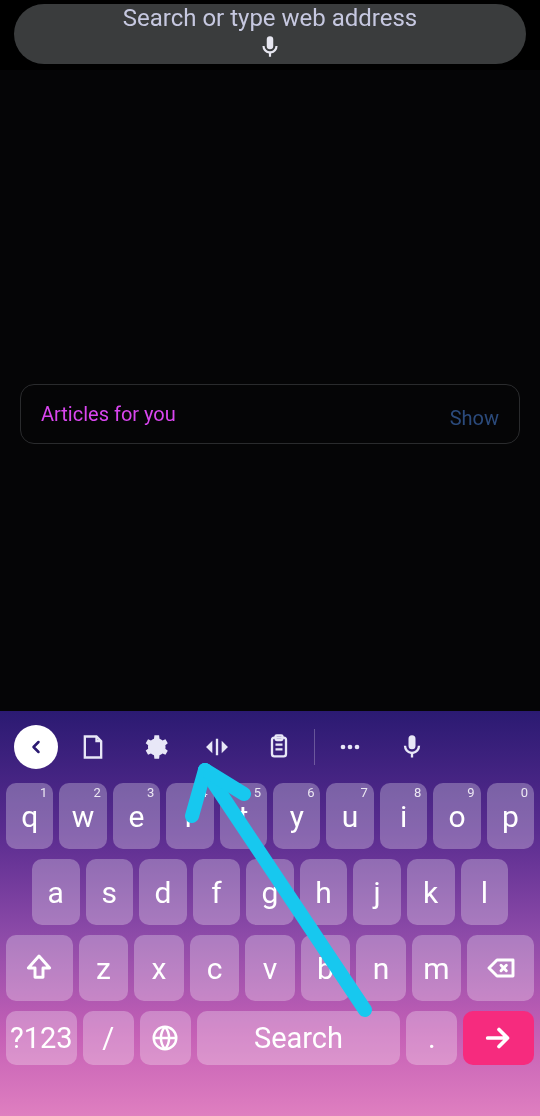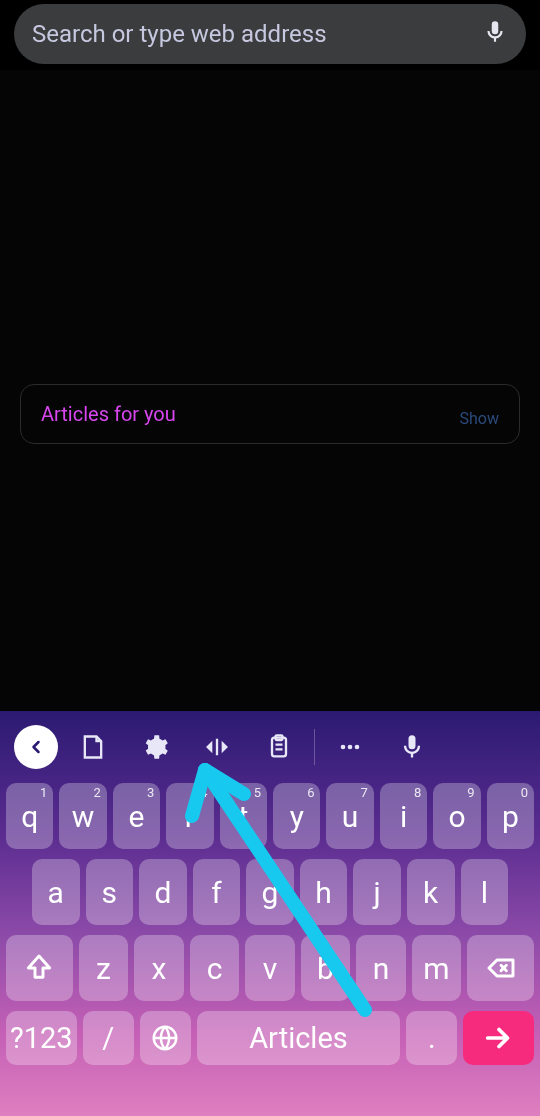--- a/index.html
+++ b/index.html
@@ -1,32 +1,32 @@
 <!DOCTYPE html>
 <html><head>
   <meta charset="utf-8">
   <style>
     * { margin:0; padding:0; box-sizing:border-box; font-family:-apple-system,Roboto,Arial,sans-serif; }
     body { width:540px; height:1116px; background:#000; overflow:hidden; position:relative; }
 
     
     .searchbar { position:absolute; top:4px; left:14px; right:14px; height:60px;
       background:#3a3c3d; border-radius:30px; display:flex; align-items:center;
-      padding:0 18px; }
+      padding:0 18px;flex-direction:column; }
     .searchbar-text { flex:1; color:#c6c8e0; font-size:24px; }
     .mic-icon svg { width:26px; height:26px; fill:#e6e6f0; }
 
     
     .content { position:absolute; top:70px; left:0; right:0; bottom:405px;
       background:#050506; }
     .articles-card { position:absolute; top:314px; left:20px; right:20px; height:60px;
       border:1px solid #2a2b2d; border-radius:14px; display:flex; align-items:center;
       padding:0 20px; justify-content:space-between; }
     .articles-label { color:#d946ef; font-size:20px; }
-    .articles-show { color:#2b4a7b; font-size:16px;margin-top:8px; }
+    .articles-show { color:#2b4a7b; font-size:20px;margin-top:8px; }
 
     
     .keyboard { position:absolute; left:0; right:0; bottom:0; height:405px;
       background:linear-gradient(to bottom,#2b1a72 0%,#5a2c90 30%,#8c4aa8 55%,#c560b6 80%,#df7fc0 100%);
       display:flex; flex-direction:column; }
     .kb-toolbar { height:72px; display:flex; align-items:center; padding:0 14px; gap:0; }
     .tb-btn { width:62px; height:44px; display:flex; align-items:center; justify-content:center; }
     .tb-btn svg { width:28px; height:28px; fill:#e8e7f7; }
     .tb-close { width:44px; height:44px; border-radius:22px; background:#fff;
       display:flex; align-items:center; justify-content:center; margin-right:4px;}
@@ -165,21 +165,21 @@
       </div>
     <div class="kb-row row-4">
       <div class="key sym-key">?123</div>
       <div class="key period-key">/</div>
       <div class="key globe-key">
         <svg viewBox="0 0 24 24">
             <circle cx="12" cy="12" r="9"></circle>
             <path d="M3 12h18M12 3a14 14 0 0 1 0 18M12 3a14 14 0 0 0 0 18"></path>
           </svg>
       </div>
-      <div class="key space-key">Articles</div>
+      <div class="key space-key">Search</div>
       <div class="key period-key">.</div>
       <div class="key enter-key">
         <svg viewBox="0 0 24 24">
             <path d="M4 12h14M12 6l6 6-6 6"></path>
           </svg>
       </div>
     </div>
   </div>
 </div>
 

